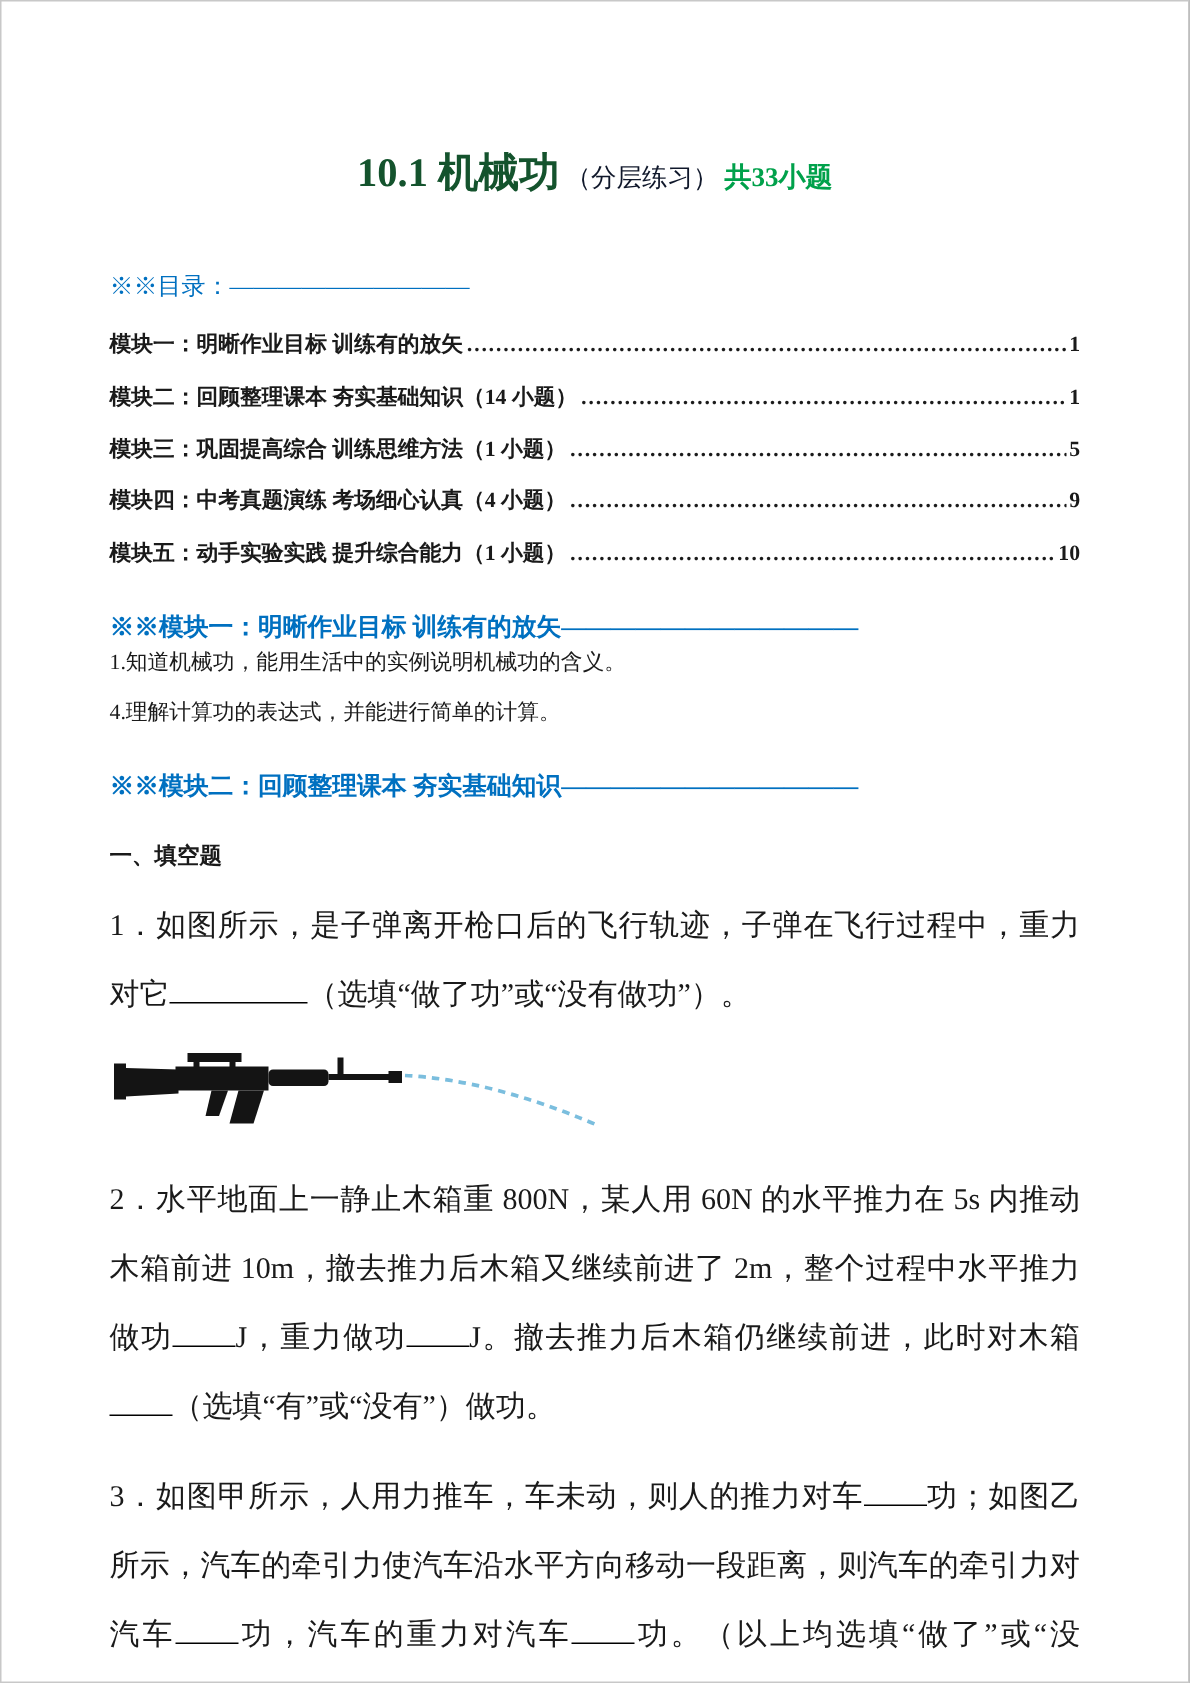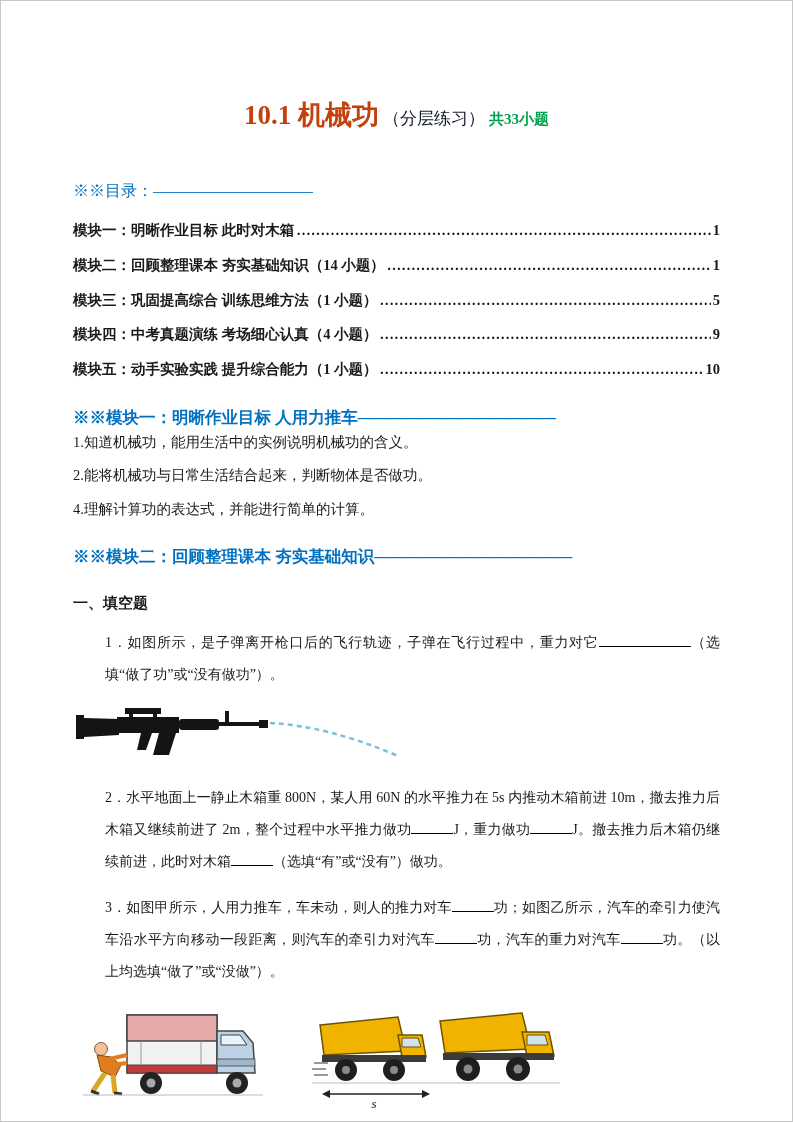--- a/index.html
+++ b/index.html
@@ -13,23 +13,23 @@
     border: 1px solid #c8c8c8;
     font-family: "Liberation Serif", "DejaVu Serif", serif;
     color: #1a1a1a;
     overflow: hidden;
   }
   .content {
     padding: 96px 72px 0 72px;
   }
   
   .title-line { text-align: center; white-space: nowrap; }
-  .title-main { color: #c2410c; font-weight: bold; font-size: 27px; }
+  .title-main { color: #14532d; font-weight: bold; font-size: 27px; }
   .title-sub  { color: #0f172a; font-size: 17px; }
-  .title-count{ color: #00a14b; font-weight: bold; font-size: 15px; }
+  .title-count{ color: #00a14b; font-weight: bold; font-size: 18px; }
   
   .toc-header {
     margin-top: 48px;
     color: #0070c0;
     font-weight: normal;
     font-size: 16px;
   }
   .toc-list { margin-top: 18px; }
   .toc-item {
     display: flex;
@@ -66,24 +66,23 @@
     margin-bottom: 11px;
   }
   
   .section-heading {
     margin-top: 26px;
     font-weight: bold;
     font-size: 15px;
   }
   .question {
     margin-top: 14px;
-    font-size: 14px;
+    font-size: 20px;
     line-height: 2.3;
     text-align: justify;
-    margin-left: 32px;
   }
   .blank {
     display: inline-block;
     width: 42px;
     height: 15px;
     border-bottom: 1px solid #000;
     vertical-align: baseline;
   }
   .blank.wide { width: 92px; }
   
@@ -105,21 +104,21 @@
 
     <div class="title-line">
       <span class="title-main">10.1 机械功</span>
       <span class="title-sub">（分层练习）</span>
       <span class="title-count">共33小题</span>
     </div>
 
     <div class="toc-header">※※目录：——————————</div>
     <div class="toc-list">
       <div class="toc-item">
-        <span class="toc-item-label">模块一：明晰作业目标 此时对木箱</span>
+        <span class="toc-item-label">模块一：明晰作业目标 训练有的放矢</span>
         <span class="toc-leader"></span>
         <span class="toc-page">1</span>
       </div>
       <div class="toc-item">
         <span class="toc-item-label">模块二：回顾整理课本 夯实基础知识（14 小题）</span>
         <span class="toc-leader"></span>
         <span class="toc-page">1</span>
       </div>
       <div class="toc-item">
         <span class="toc-item-label">模块三：巩固提高综合 训练思维方法（1 小题）</span>
@@ -131,24 +130,23 @@
         <span class="toc-leader"></span>
         <span class="toc-page">9</span>
       </div>
       <div class="toc-item">
         <span class="toc-item-label">模块五：动手实验实践 提升综合能力（1 小题）</span>
         <span class="toc-leader"></span>
         <span class="toc-page">10</span>
       </div>
     </div>
 
-    <div class="module-header">※※模块一：明晰作业目标 人用力推车————————————</div>
+    <div class="module-header">※※模块一：明晰作业目标 训练有的放矢————————————</div>
     <div class="goals">
       <div class="goal-item">1.知道机械功，能用生活中的实例说明机械功的含义。</div>
-      <div class="goal-item">2.能将机械功与日常生活结合起来，判断物体是否做功。</div>
       <div class="goal-item">4.理解计算功的表达式，并能进行简单的计算。</div>
     </div>
 
     <div class="module-header">※※模块二：回顾整理课本 夯实基础知识————————————</div>
     <div class="section-heading">一、填空题</div>
 
     <div class="question">
       <span>1．如图所示，是子弹离开枪口后的飞行轨迹，子弹在飞行过程中，重力对它</span><span class="blank wide"></span><span>（选填“做了功”或“没有做功”）。</span>
     </div>
 

